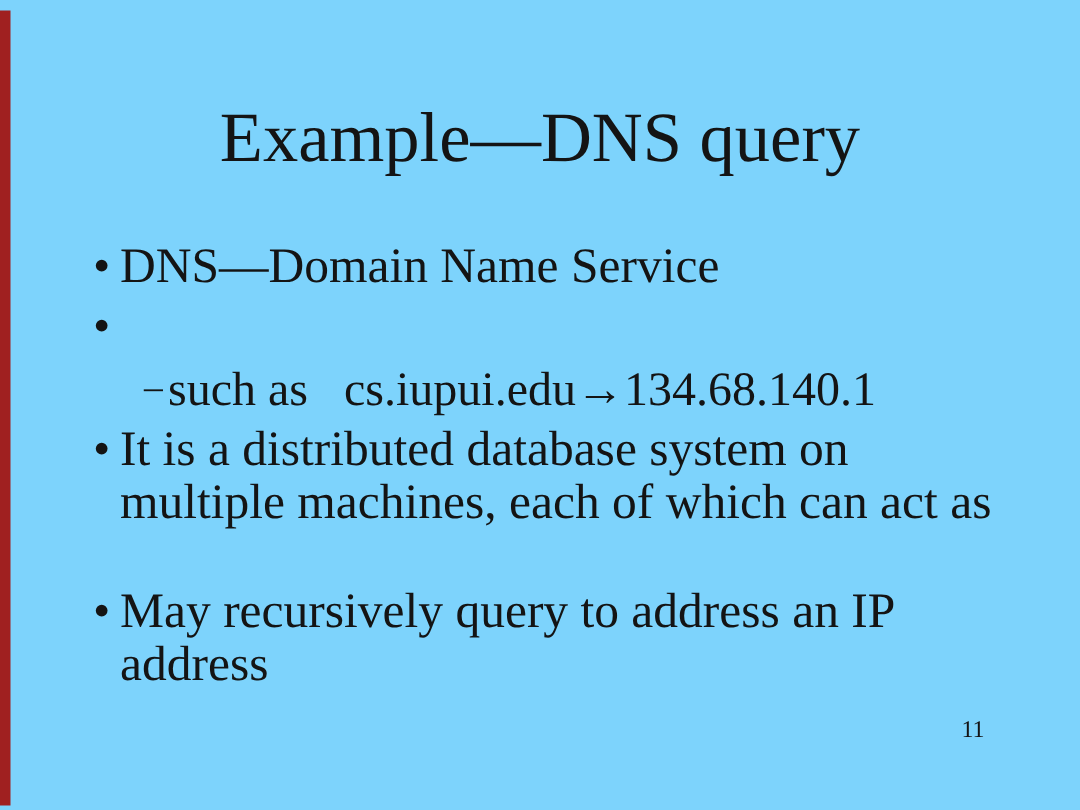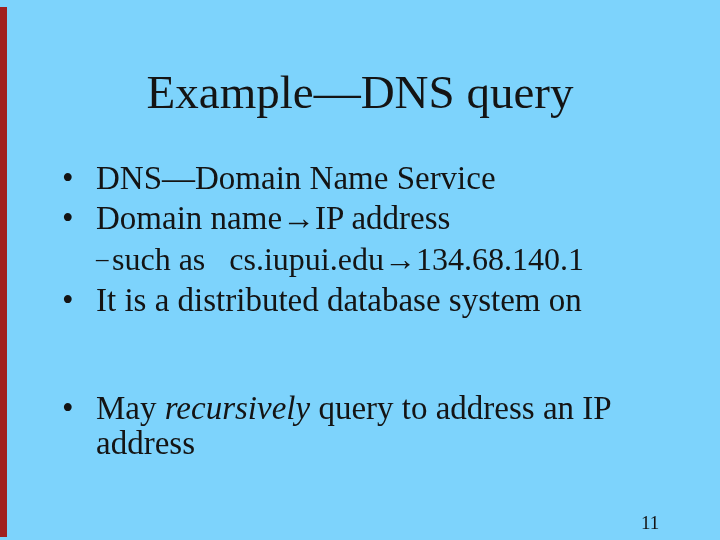--- a/index.html
+++ b/index.html
@@ -25,51 +25,51 @@
     line-height:52px;
     white-space:pre;
   }
   .mk,.tx{
     position:absolute;
     font-size:33px;
     line-height:36px;
     white-space:pre;
   }
   .mk.lvl1{left:62px;}
-  .tx.lvl1{left:96px;}
+  .tx.lvl1{left:80px;}
   .mk.lvl2{left:96px;font-size:25px;line-height:30px;}
   .tx.lvl2{left:112px;font-size:32px;line-height:30px;}
-  .it{font-style:italic;}
+  .it{}
   .page-number{
     position:absolute;
-    left:641px;top:512px;
-    font-size:19px;
+    left:641px;top:476px;
+    font-size:16px;
     line-height:22px;
   }
 </style>
 </head>
 <body>
 
 <div class="slide" style="background: #7dd3fc; color: rgb(20, 20, 20);">
 
   <div class="accent-bar" style="background: rgb(160, 32, 32);"></div>
 
   <div class="title">Example—DNS query</div>
 
   <span class="mk lvl1" style="top:160px">•</span>
   <span class="tx lvl1" style="top:160px">DNS—Domain Name Service</span>
 
   <span class="mk lvl1" style="top:200px">•</span>
-  <span class="tx lvl1" style="top:200px">Domain name→IP address</span>
 
   <span class="mk lvl2" style="top:244px">–</span>
   <span class="tx lvl2" style="top:244px">such as   cs.iupui.edu→134.68.140.1</span>
 
   <span class="mk lvl1" style="top:282px">•</span>
   <span class="tx lvl1" style="top:282px">It is a distributed database system on</span>
+  <span class="tx lvl1" style="top:317px">multiple machines, each of which can act as</span>
 
   <span class="mk lvl1" style="top:390px">•</span>
   <span class="tx lvl1" style="top:390px"><span>May </span><span class="it">recursively</span><span> query to address an IP</span></span>
   <span class="tx lvl1" style="top:425px">address</span>
 
   <div class="page-number">11</div>
 
 </div>
 
 </body></html>

